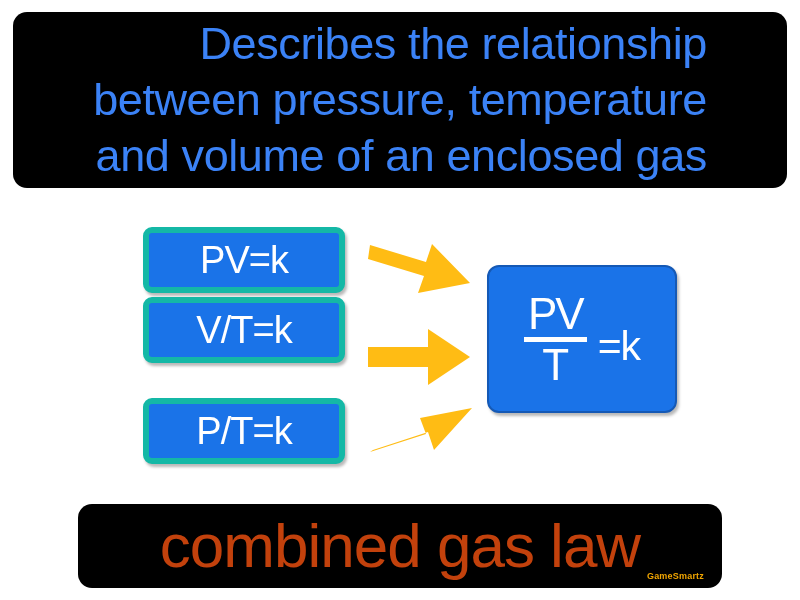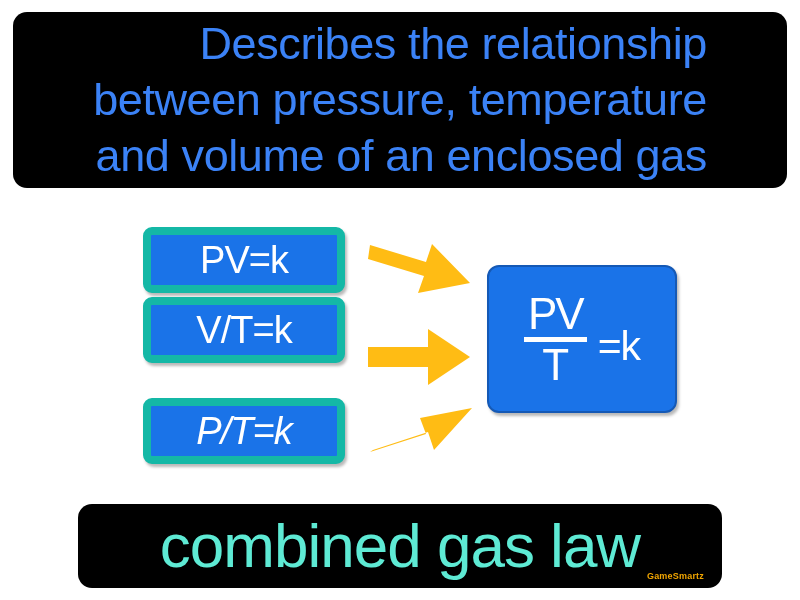--- a/index.html
+++ b/index.html
@@ -46,38 +46,38 @@
     top: 200px;
     width: 800px;
     height: 290px;
   }
   .law-box {
     position: absolute;
     left: 143px;
     width: 202px;
     height: 66px;
     background: #1A73E8;
-    border: 8px solid #14b8a6;
+    border: 6px solid #14b8a6;
     border-radius: 9px;
     box-shadow: 2px 3px 3px rgba(0,0,0,0.28);
     display: flex;
     align-items: center;
     justify-content: center;
     box-sizing: border-box;
   }
   .law-box-label {
     color: #ffffff;
     font-size: 38px;
     font-weight: 400;
     letter-spacing: -1px;
     line-height: 1;
   }
   #law-box-0 { top: 27px; }
   #law-box-1 { top: 97px; }
-  #law-box-2 { top: 198px; font-style: italic; }
+  #law-box-2 { top: 198px; }
 
   
   .arrow-svg {
     position: absolute;
     left: 366px;
     width: 112px;
     height: 74px;
   }
   #arrow-0 { top: 38px; }
   #arrow-1 { top: 120px; }
@@ -142,21 +142,21 @@
     top: 504px;
     width: 644px;
     height: 84px;
     background: #000000;
     border-radius: 14px;
     display: flex;
     align-items: center;
     justify-content: center;
   }
   #term-text {
-    color: #5eead4;
+    color: #c2410c;
     font-size: 62px;
     font-weight: 400;
     letter-spacing: -1px;
     line-height: 1;
   }
   #watermark {
     position: absolute;
     right: 18px;
     bottom: 7px;
     color: #F0A500;

